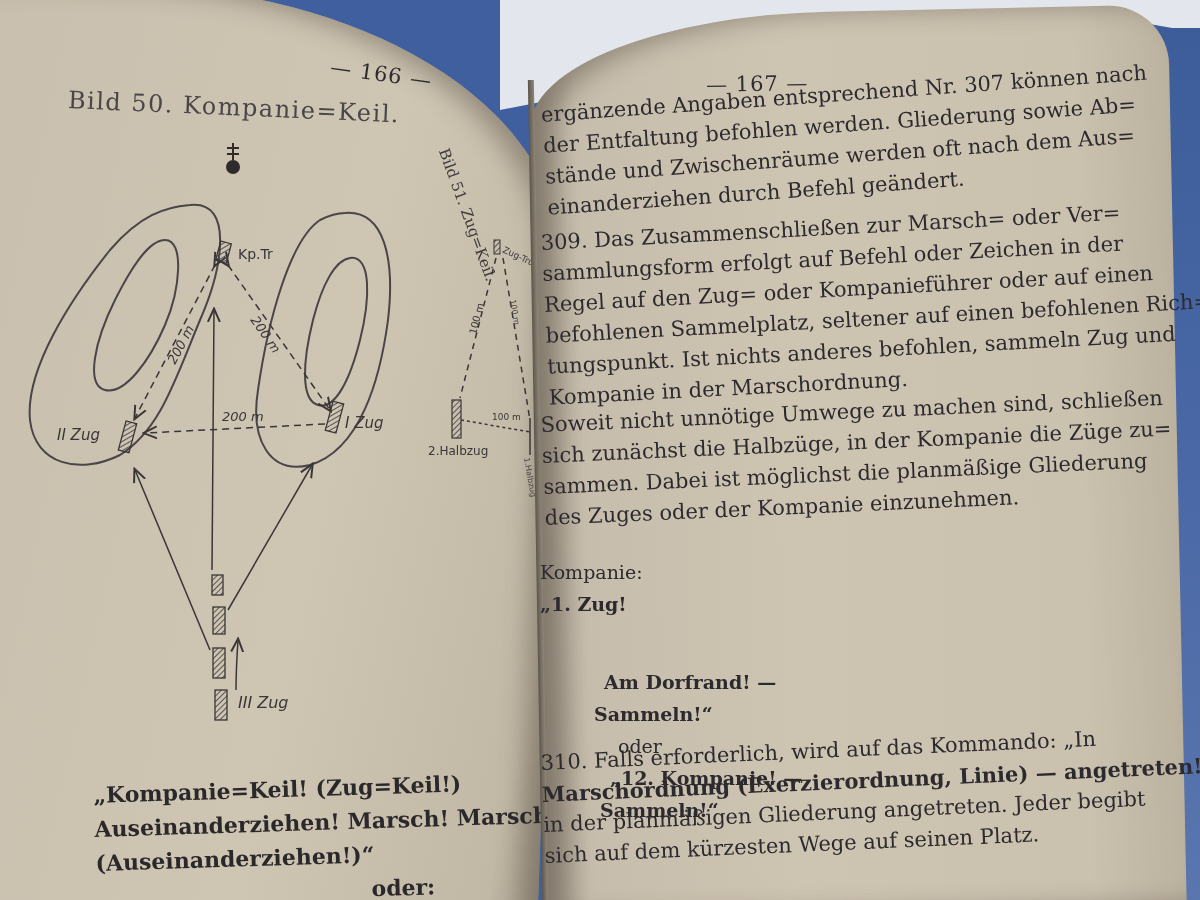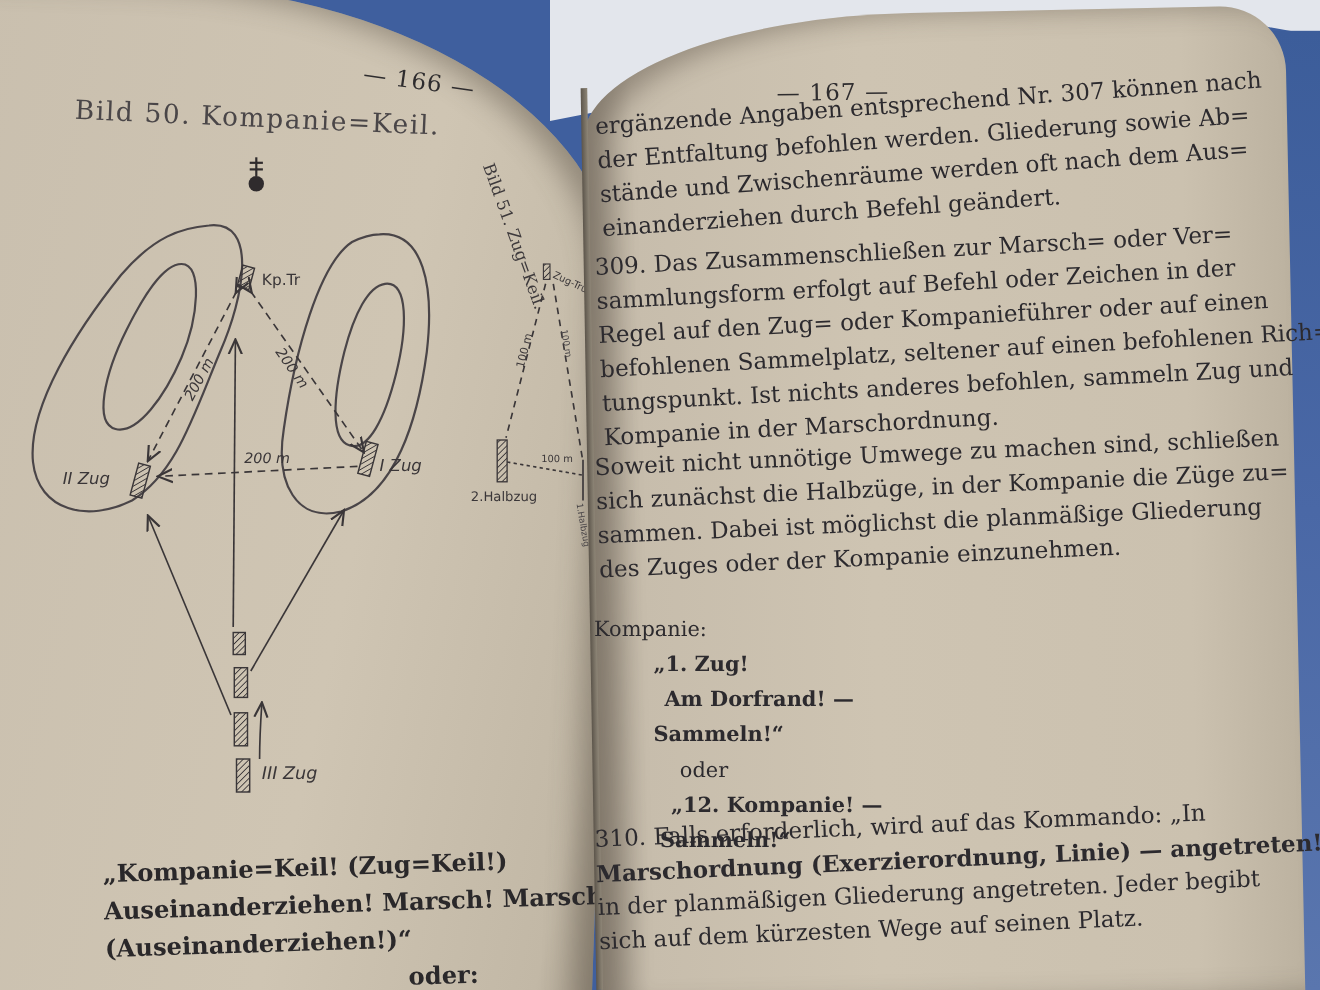--- a/index.html
+++ b/index.html
@@ -190,22 +190,22 @@
 
 <div class="text-block" style="top:410px; transform:rotate(-2.5deg); transform-origin:left top;">
   <span class="line">Soweit nicht unnötige Umwege zu machen sind, schließen</span>
   <span class="line">sich zunächst die Halbzüge, in der Kompanie die Züge zu=</span>
   <span class="line">sammen. Dabei ist möglichst die planmäßige Gliederung</span>
   <span class="line">des Zuges oder der Kompanie einzunehmen.</span>
 </div>
 
 <div class="text-block" style="top:556px; font-size:19px; line-height:32px;">
   <span class="line">Kompanie:</span>
-  <span class="line bold" style="padding-left:54px;">„1. Zug!</span>
-  <span class="line bold" style="padding-left:64px;">Am Dorfrand! —</span>
+  <span class="line bold" style="">„1. Zug!</span>
+  <span class="line bold" style="padding-left:64px;margin-top:46px;">Am Dorfrand! —</span>
   <span class="line bold" style="padding-left:54px;">Sammeln!“</span>
   <span class="line" style="padding-left:78px;">oder</span>
   <span class="line bold" style="padding-left:70px;">„12. Kompanie! —</span>
   <span class="line bold" style="padding-left:60px;">Sammeln!“</span>
 </div>
 
 <div class="text-block" style="top:748px; transform:rotate(-2.5deg); transform-origin:left top;">
   <span class="line">310. Falls erforderlich, wird auf das Kommando: „In</span>
   <span class="line bold">Marschordnung (Exerzierordnung, Linie) — angetreten!“</span>
   <span class="line">in der planmäßigen Gliederung angetreten. Jeder begibt</span>

